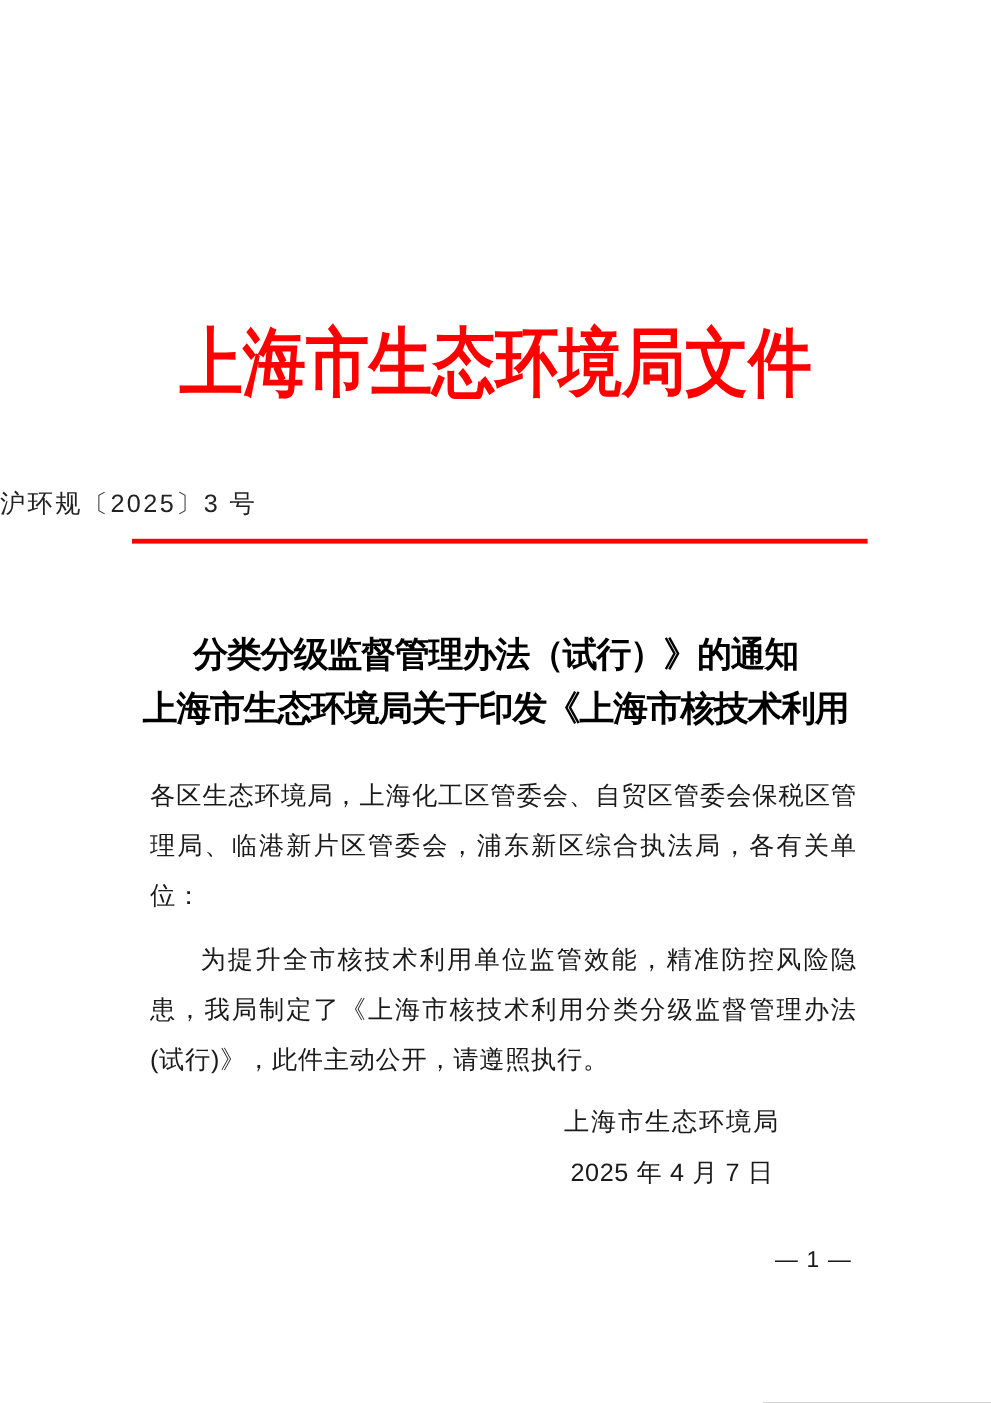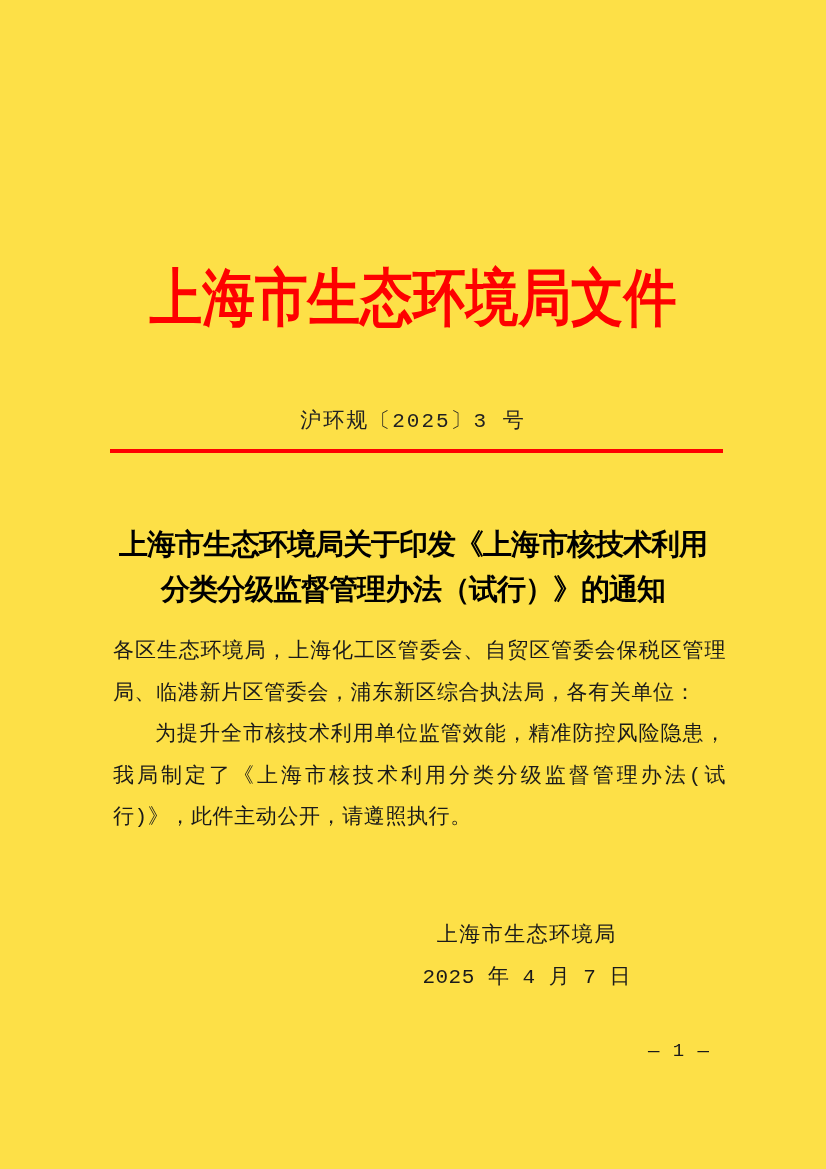--- a/index.html
+++ b/index.html
@@ -2,22 +2,22 @@
 <html><head>
 <meta charset="utf-8">
 <style>
   * { margin: 0; padding: 0; box-sizing: border-box; }
   html, body { background: #888; }
   .page {
     position: relative;
     width: 826px;
     height: 1169px;
     margin: 0 auto;
-    background: #fde047;
-    font-family: Liberation Mono, monospace;
+    background: #ffffff;
+    font-family: Liberation Sans, sans-serif;
     color: #1a1a1a;
     overflow: hidden;
   }
   .red-header {
     position: absolute;
     top: 266px;
     left: 0;
     right: 0;
     text-align: center;
     color: #fe0000;
@@ -30,21 +30,20 @@
     display: inline-block;
     transform: scaleX(0.85);
     transform-origin: center;
     letter-spacing: 0px;
   }
   .doc-number {
     position: absolute;
     top: 406px;
     left: 0;
     right: 0;
-    text-align: center;
     font-size: 21px;
     letter-spacing: 2px;
     color: #222;
   }
   .red-line {
     position: absolute;
     top: 449px;
     left: 110px;
     width: 613px;
     height: 4px;
@@ -66,26 +65,26 @@
     position: absolute;
     top: 631px;
     left: 113px;
     width: 613px;
     font-size: 21px;
     line-height: 41.5px;
     letter-spacing: 0.6px;
     text-align: justify;
     color: #1a1a1a;
   }
-  .body-block p { margin: 0; }
+  .body-block p { margin: 12px; }
   .body-block p.indent { text-indent: 2em; }
   .signature-block {
     position: absolute;
     top: 915px;
-    right: 195px;
+    right: 176px;
     text-align: center;
     font-size: 21px;
     line-height: 42px;
     letter-spacing: 1.5px;
     color: #1a1a1a;
     white-space: nowrap;
   }
   .signature-block .date { letter-spacing: 0.5px; }
   .disclosure {
     position: absolute;
@@ -112,22 +111,22 @@
 
   <div class="red-header">
     <span class="stretch">上海市生态环境局文件</span>
   </div>
 
   <div class="doc-number">沪环规〔2025〕3 号</div>
 
   <div class="red-line"></div>
 
   <div class="title-block">
+    <div>分类分级监督管理办法（试行）》的通知</div>
     <div>上海市生态环境局关于印发《上海市核技术利用</div>
-    <div>分类分级监督管理办法（试行）》的通知</div>
   </div>
 
   <div class="body-block">
     <p>各区生态环境局，上海化工区管委会、自贸区管委会保税区管理局、临港新片区管委会，浦东新区综合执法局，各有关单位：</p>
     <p class="indent">为提升全市核技术利用单位监管效能，精准防控风险隐患，我局制定了《上海市核技术利用分类分级监督管理办法(试行)》，此件主动公开，请遵照执行。</p>
   </div>
 
   <div class="signature-block">
     <div>上海市生态环境局</div>
     <div class="date">2025 年 4 月 7 日</div>

